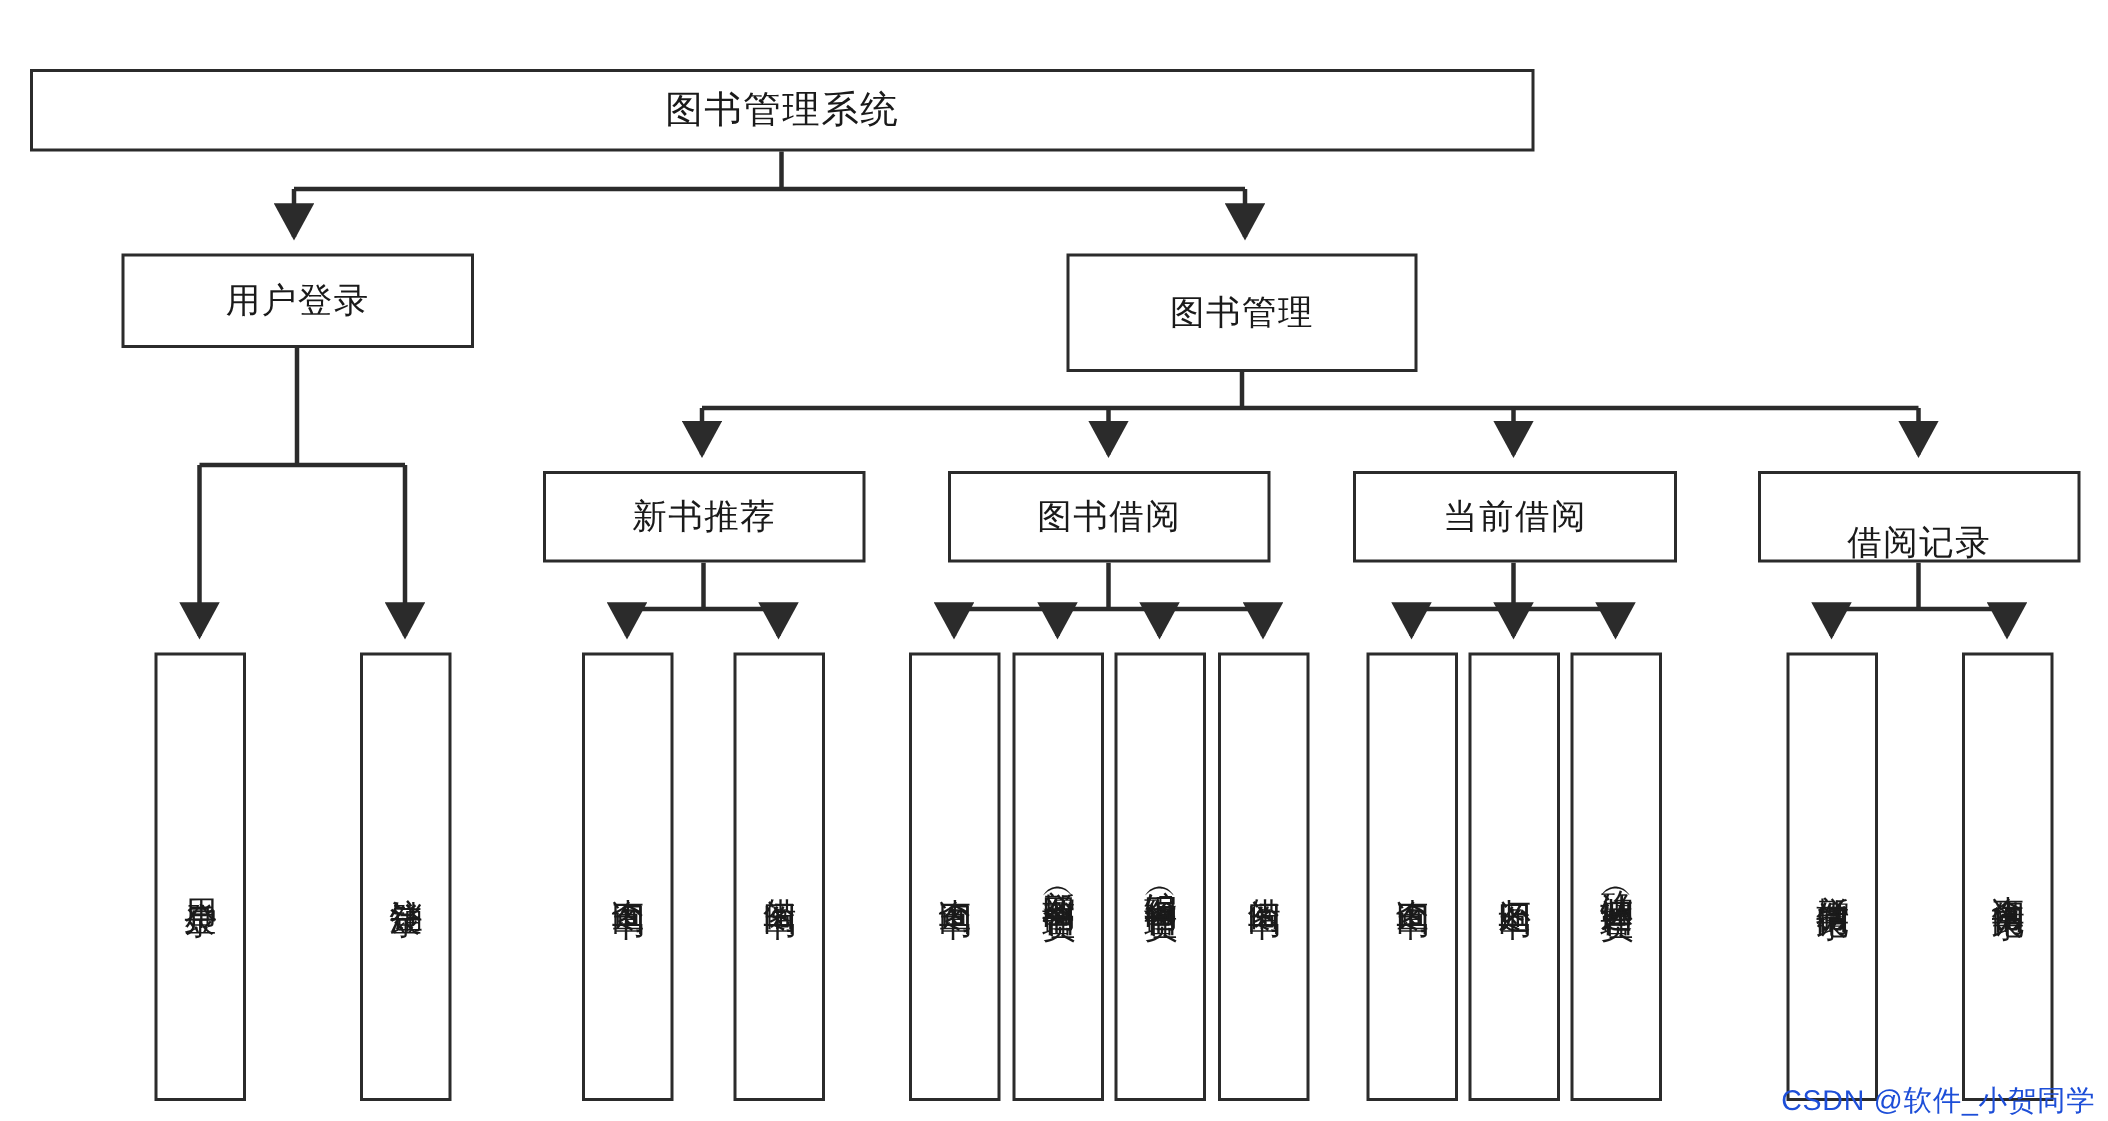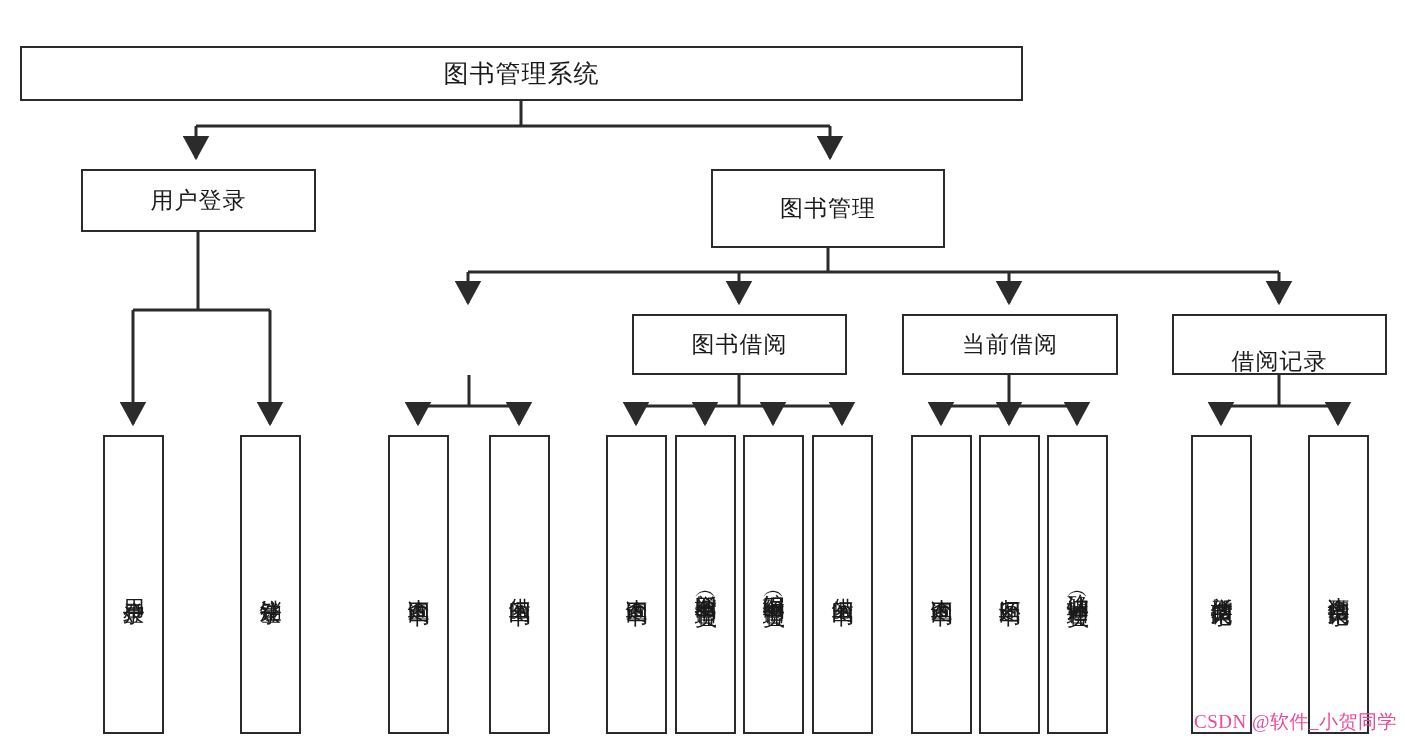--- a/index.html
+++ b/index.html
@@ -52,27 +52,26 @@
     letter-spacing:2px;
     white-space:nowrap;
     text-align:center;
   }
   .node.root{
     font-size:25px;
   }
   .watermark{
     position:absolute;
     right:8px;
-    bottom:12px;
+    bottom:0;
     font-size:19px;
-    color:#ec4899;
+    color:#1d4ed8;
     letter-spacing:0.5px;
     white-space:nowrap;
     z-index:5;
-    font-family:Liberation Serif, serif;
   }
 </style>
 </head>
 <body>
 
 <div id="canvas">
 
   <svg id="wires" viewBox="0 0 1405 747">
     <defs>
       <marker id="arrow" viewBox="0 0 12 12" refX="10" refY="6" markerWidth="9" markerHeight="9" orient="auto-start-reverse">
@@ -127,20 +126,23 @@
     <span class="lbl">图书管理系统</span>
   </div>
 
   <div class="node h" style="left:81px; top:169px; width:235px; height:63px;">
     <span class="lbl">用户登录</span>
   </div>
   <div class="node h" style="left:711px; top:169px; width:234px; height:79px;">
     <span class="lbl">图书管理</span>
   </div>
 
+  <div class="node h" style="left:362px; top:314px; width:215px; height:61px;">
+    <span class="lbl">新书推荐</span>
+  </div>
   <div class="node h" style="left:632px; top:314px; width:215px; height:61px;">
     <span class="lbl">图书借阅</span>
   </div>
   <div class="node h" style="left:902px; top:314px; width:216px; height:61px;text-align:center;">
     <span class="lbl">当前借阅</span>
   </div>
   <div class="node h" style="left:1172px; top:314px; width:215px; height:61px;align-items:flex-end;">
     <span class="lbl">借阅记录</span>
   </div>
 

